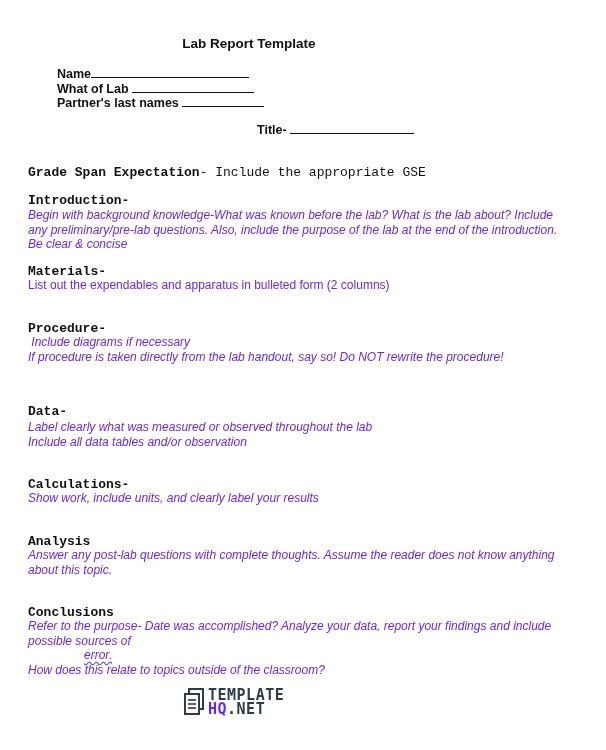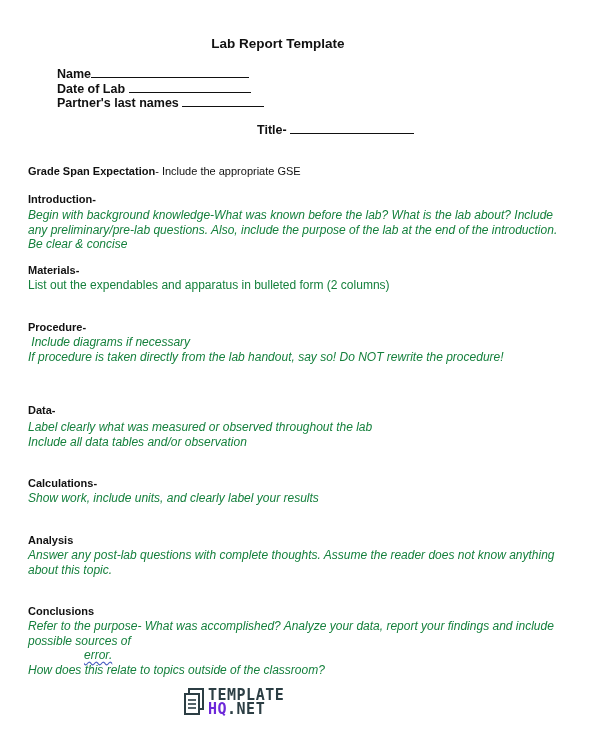--- a/index.html
+++ b/index.html
@@ -1,40 +1,40 @@
 <!DOCTYPE html>
 <html><head>
 <meta charset="utf-8">
 <style>
   html, body { margin: 0; padding: 0; background: #ffffff; }
   body { width: 606px; height: 750px; position: relative; overflow: hidden;
          font-family: "Liberation Sans", sans-serif; color: #111; font-size: 12px; }
   .abs { position: absolute; }
-  .title { left: 0; width: 498px; top: 36px; text-align: center; font-weight: bold; font-size: 13.5px; padding-left: 29px; }
+  .title { left: 0; width: 498px; top: 36px; text-align: center; font-weight: bold; font-size: 13.5px; }
   .field { left: 28px; font-weight: bold; font-size: 12.5px; line-height: 15px; white-space: nowrap; padding-left: 29px; }
   .field .line { display: inline-block; border-bottom: 1px solid #111; height: 11px; vertical-align: baseline; }
-  .h { left: 28px; font-weight: bold; font-size: 11px; white-space: nowrap; }
+  .h { left: 28px; font-weight: bold; font-size: 13px; white-space: nowrap; font-family: Liberation Mono, monospace; }
   .h .tail { font-weight: normal; }
-  .body { left: 28px; width: 560px; font-style: italic; font-size: 12px; line-height: 14.5px; color: #15803d; }
+  .body { left: 28px; width: 560px; font-style: italic; font-size: 12px; line-height: 14.5px; color: #6d28d9; }
   .plain { font-style: normal; }
   .err { display: inline-block; margin-left: 56px; text-decoration: underline wavy #4a5fc1; text-underline-offset: 2px; text-align: center; }
   .logo { left: 184px; top: 688px; width: 120px; height: 32px; }
   .logo-text { position: absolute; left: 24px; top: 0; font-family: "DejaVu Sans Mono", monospace; font-weight: bold; font-size: 15px; line-height: 14px; color: #2c3e44; letter-spacing: 0.5px; }
   .logo-text .red { color: #6d28d9; }
 </style>
 </head>
 <body>
 
 <div class="abs title">Lab Report Template</div>
 
 <div class="abs field" style="top:66px;">
   <span>Name</span><span class="line" style="width:158px;"></span>
 </div>
 <div class="abs field" style="top:81px;">
-  <span>Date of Lab</span> <span class="line" style="width:122px;"></span>
+  <span>What of Lab</span> <span class="line" style="width:122px;"></span>
 </div>
 <div class="abs field" style="top:95px;">
   <span>Partner's last names</span> <span class="line" style="width:82px;"></span>
 </div>
 <div class="abs field" style="top:122px; left:228px;">
   <span>Title-</span> <span class="line" style="width:124px;"></span>
 </div>
 
 <div class="abs h" style="top:165px;">
   <span>Grade Span Expectation</span><span class="tail">- Include the appropriate GSE</span>
@@ -70,21 +70,21 @@
 </div>
 
 <div class="abs h" style="top:534px;">Analysis</div>
 <div class="abs body" style="top:548px;">
   <div>Answer any post-lab questions with complete thoughts. Assume the reader does not know anything</div>
   <div>about this topic.</div>
 </div>
 
 <div class="abs h" style="top:605px;">Conclusions</div>
 <div class="abs body" style="top:619px;">
-  <div>Refer to the purpose- What was accomplished? Analyze your data, report your findings and include</div>
+  <div>Refer to the purpose- Date was accomplished? Analyze your data, report your findings and include</div>
   <div>possible sources of</div>
   <div><span class="err">error.</span></div>
   <div>How does this relate to topics outside of the classroom?</div>
 </div>
 
 <div class="abs logo">
   <svg width="22" height="30" viewBox="0 0 22 30" style="position:absolute;left:0;top:0;">
     <rect x="5" y="1" width="14" height="20" fill="#fff" stroke="#2c3e44" stroke-width="2"></rect>
     <rect x="1" y="6" width="14" height="20" fill="#fff" stroke="#2c3e44" stroke-width="2"></rect>
     <line x1="4" y1="12" x2="12" y2="12" stroke="#2c3e44" stroke-width="1.6"></line>

